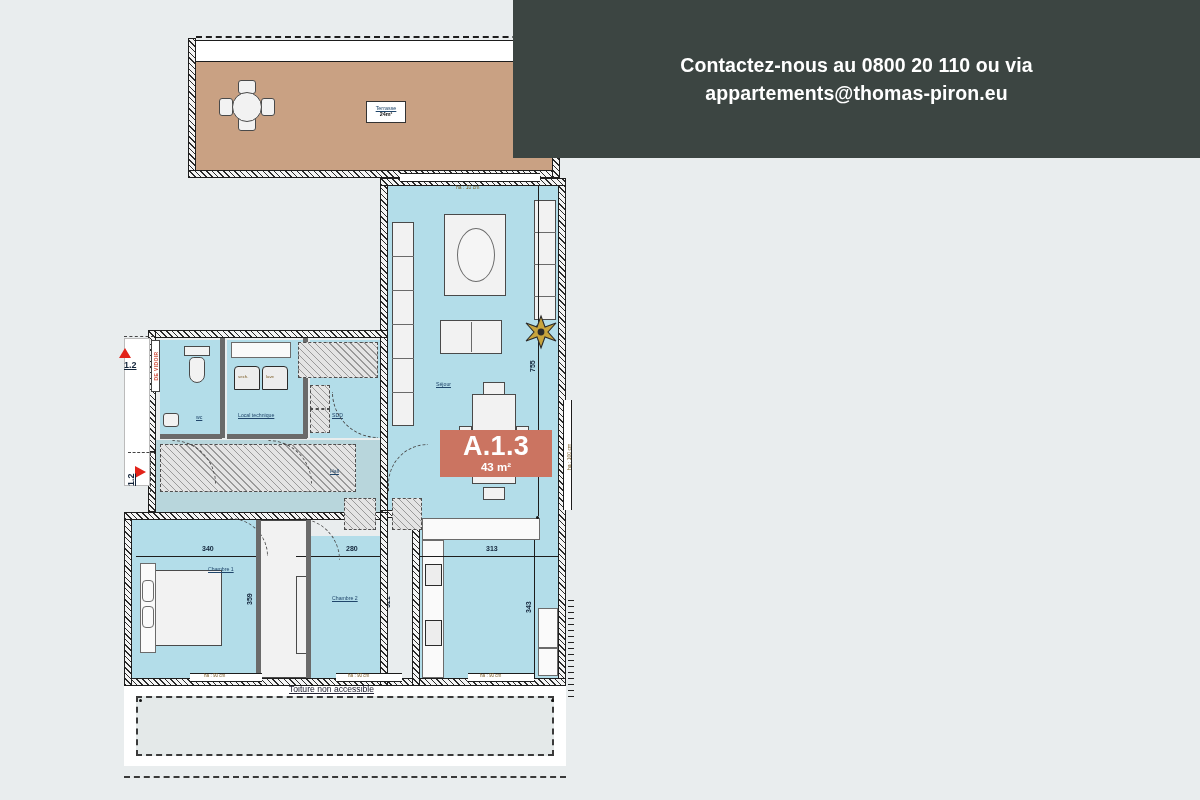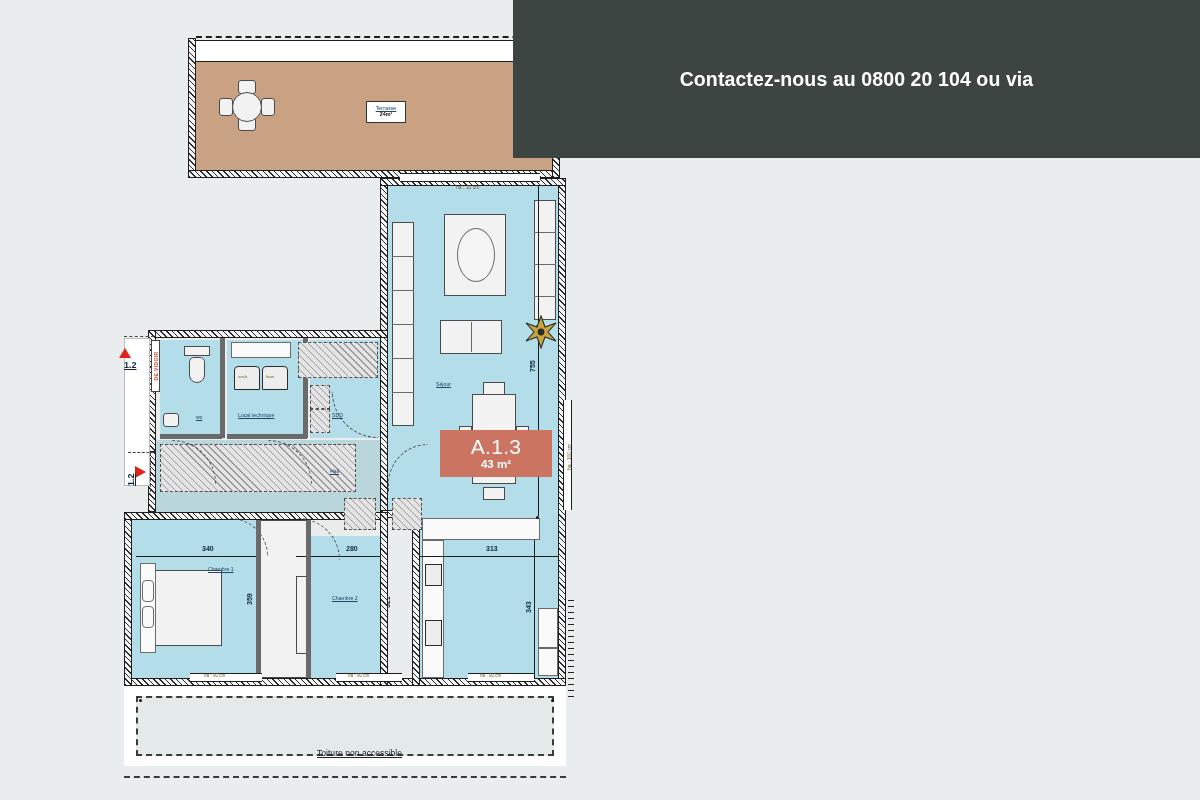--- a/index.html
+++ b/index.html
@@ -93,21 +93,21 @@
   }
   .terrlabel .t1{font-size:5.4px;color:#20466b;text-decoration:underline;}
   .terrlabel .t2{font-size:5.4px;color:#111;font-weight:bold;}
 
   
   .apttag{
     position:absolute;background:#cb7461;color:#fff;
     display:flex;flex-direction:column;align-items:center;justify-content:center;
     line-height:1.02;z-index:40;
   }
-  .apttag .code{font-size:21px;font-weight:normal;letter-spacing:.3px;}
+  .apttag .code{font-size:27px;font-weight:bold;letter-spacing:.3px;}
   .apttag .area{font-size:11.5px;font-weight:bold;margin-top:1px;}
 
   
   .rooflabel{
     position:absolute;font-size:8.6px;color:#223;text-decoration:underline;
     white-space:nowrap;
   }
 
   
   .lvl{position:absolute;font-size:9px;font-weight:bold;color:#12243a;text-decoration:underline;}
@@ -312,25 +312,26 @@
   <div class="vidoir" style="left:151px;top:340px;width:9px;height:52px;">
     <span>DE VIDOIR</span>
   </div>
 
   <div class="abs" style="left:124px;top:336px;width:30px;height:0;border-top:1.4px dashed #444;"></div>
   <div class="abs" style="left:128px;top:452px;width:26px;height:0;border-top:1.4px dashed #444;"></div>
   <div class="abs" style="left:150px;top:452px;width:0;height:40px;border-left:1.4px dashed #444;"></div>
 
   <div class="white" style="left:124px;top:686px;width:442px;height:80px;"></div>
   <div class="roofarea" style="left:136px;top:696px;width:418px;height:60px;border:2px dashed #3a3a3a;box-sizing:border-box;"></div>
-  <div class="rooflabel" style="left:289px;top:748px;margin-left:28px;">Toiture non accessible</div>
+  <div class="rooflabel" style="left:289px;top:684px;">Toiture non accessible</div>
   <div class="abs" style="left:124px;top:776px;width:442px;height:0;border-top:2.4px dashed #3a3a3a;"></div>
   <div class="dnode" style="left:139px;top:699px;"></div>
   <div class="dnode" style="left:551px;top:699px;"></div>
 
   <div class="abs" style="left:568px;top:600px;width:6px;height:100px;
               background:repeating-linear-gradient(180deg,#222 0 1.4px,rgba(0,0,0,0) 1.4px 6px);"></div>
 
   <div class="promo">
-    <div>Contactez-nous au 0800 20 104 ou via</div>
+    <div>Contactez-nous au 0800 20 110 ou via</div>
+    <div>appartements@thomas-piron.eu</div>
   </div>
 
 </div>
 
 </body></html>

